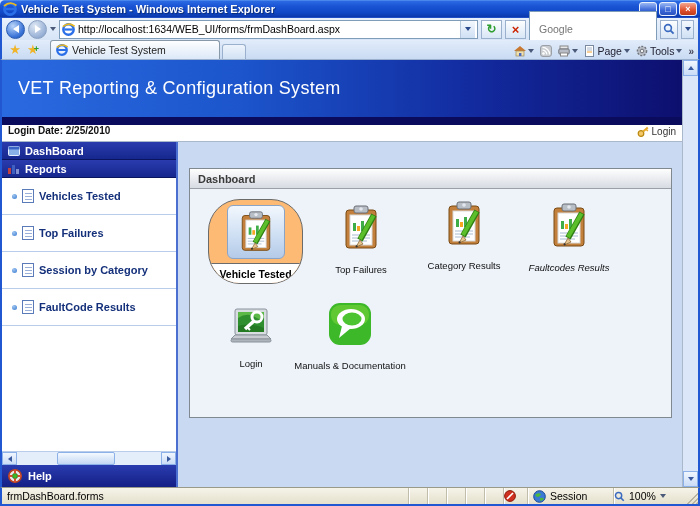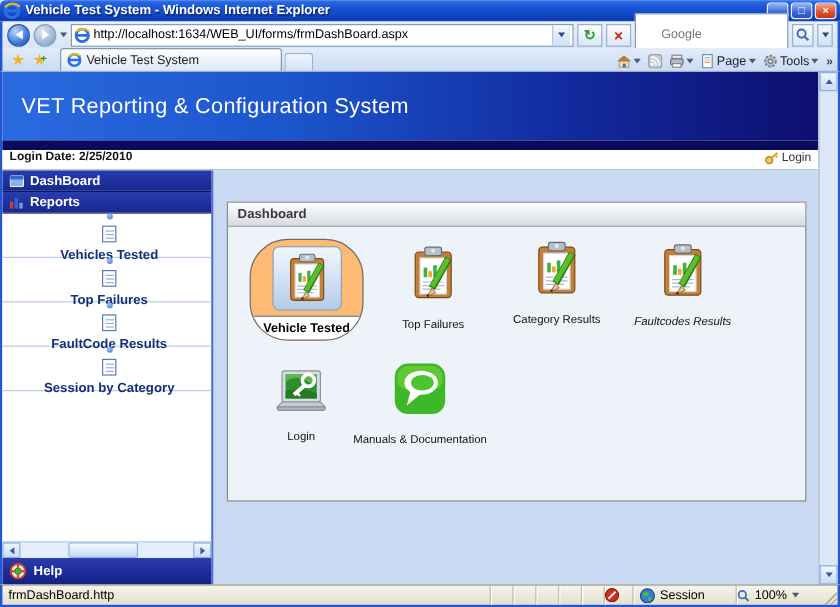--- a/index.html
+++ b/index.html
@@ -51,37 +51,37 @@
   .urlfield input {
     flex:1; border:0; outline:none; font-size:10.5px; color:#000; min-width:0;
     font-family:"Liberation Sans", sans-serif; background:transparent;
   }
   .url-dd { width:15px; height:17px; background:linear-gradient(180deg,#f4f8fd,#cfe0f4); border-left:1px solid #b8c8dc; display:flex; align-items:center; justify-content:center; }
   .sqbtn { width:21px; height:19px; border:1px solid #9ab0cc; background:linear-gradient(180deg,#fdfefe,#d8e6f6); display:flex; align-items:center; justify-content:center; font-size:11px; font-weight:bold; }
   .refresh-glyph { color:#2e9e2e; font-size:12px; font-weight:bold; }
   .stop-glyph { color:#cc2200; font-size:13px; font-weight:bold; }
   .searchbox {
     width:128px; height:36px; background:#fff; border:1px solid #7f9db9;
-    display:flex; align-items:center; padding:0 21px;
+    display:flex; padding:0 9px;
   }
   .searchbox input { flex:1; border:0; outline:none; font-size:10.5px; color:#999; min-width:0; font-family:"Liberation Sans", sans-serif; }
   .search-dd { width:13px; height:19px; background:linear-gradient(180deg,#f4f8fd,#cfe0f4); border:1px solid #9ab0cc; display:flex; align-items:center; justify-content:center; }
 
   
   .tabbar {
     position:absolute; top:40px; left:0; right:0; height:20px;
     background:linear-gradient(180deg,#e2ecfa,#c9dbf3);
     border-left:2px solid #2157d0; border-right:2px solid #2157d0;
     border-bottom:1px solid #9ab0cc;
     display:flex; align-items:flex-end; padding:0 4px;
   }
   .star { color:#f0b428; font-size:13px; line-height:18px; width:18px; text-align:center; }
   .star .plus { color:#2e9e2e; font-size:9px; font-weight:bold; margin-left:-5px; vertical-align:top; }
   .tab {
-    width:185px; height:19px; margin-left:8px;
+    width:170px; height:19px; margin-left:8px;
     background:linear-gradient(180deg,#fdfefe,#dce8f8);
     border:1px solid #8899aa; border-bottom:0; border-radius:3px 3px 0 0;
     display:flex; align-items:center; gap:4px; padding:0 5px; font-size:10.5px; color:#222;
   }
   .tabstub { width:24px; height:15px; margin-left:2px; background:linear-gradient(180deg,#eef4fc,#d2e2f4); border:1px solid #9ab0cc; border-bottom:0; border-radius:3px 3px 0 0; }
   .cmd-right { margin-left:auto; display:flex; align-items:center; gap:6px; padding-bottom:2px; font-size:10.5px; color:#223; }
   .cmd-item { display:flex; align-items:center; gap:2px; }
   .chev2 { font-size:10px; color:#445; font-weight:bold; }
 
   
@@ -111,21 +111,21 @@
   .sidebar { width:176px; background:#fff; border-right:2px solid #4a6fd0; display:flex; flex-direction:column; }
   .nav-header {
     height:18px; background:linear-gradient(180deg,#2a3cae,#16278e);
     color:#fff; font-size:11px; font-weight:bold;
     display:flex; align-items:center; gap:5px; padding:0 6px;
     border-bottom:1px solid #0a1560;
   }
   .nav-item {
     height:37px; border-bottom:1px solid #b9cce9;
     display:flex; align-items:center; gap:5px; padding:0 6px 0 10px;
-    font-size:11px; font-weight:bold; color:#14307a;flex-direction:column;
+    font-size:11px; font-weight:bold; color:#14307a;
   }
   .bullet { width:5px; height:5px; border-radius:50%; background:radial-gradient(circle at 35% 30%,#9cc4f0,#3a7ad0); flex:none; }
   .doc-ic { width:12px; height:14px; background:#fff; border:1px solid #5a7ab8; position:relative; flex:none; }
   .doc-ic::before { content:""; position:absolute; left:2px; top:3px; width:7px; height:1px; background:#9ab0d8; box-shadow:0 3px #9ab0d8, 0 6px #9ab0d8; }
   .sb-spacer { flex:1; }
   .hscroll { height:14px; display:flex; border-top:1px solid #b9cce9; background:#e4edfa; }
   .scroll-btn { width:15px; height:100%; background:linear-gradient(180deg,#f0f6fe,#cadcf6); border:1px solid #8cb0e8; display:flex; align-items:center; justify-content:center; }
   .hthumb { width:58px; margin-left:40px; background:linear-gradient(180deg,#f4f9ff,#c4d8f4); border:1px solid #8cb0e8; border-radius:2px; }
   .tri-l { border-top:3px solid transparent; border-bottom:3px solid transparent; border-right:4px solid #3a5aa0; }
   .tri-r { border-top:3px solid transparent; border-bottom:3px solid transparent; border-left:4px solid #3a5aa0; }
@@ -431,26 +431,26 @@
             <span>Vehicles Tested</span>
           </div>
           <div class="nav-item">
             <span class="bullet"></span>
             <span class="doc-ic"></span>
             <span>Top Failures</span>
           </div>
           <div class="nav-item">
             <span class="bullet"></span>
             <span class="doc-ic"></span>
-            <span>FaultCode Results</span>
+            <span>Session by Category</span>
           </div>
           <div class="nav-item">
             <span class="bullet"></span>
             <span class="doc-ic"></span>
-            <span>Session by Category</span>
+            <span>FaultCode Results</span>
           </div>
           <div class="sb-spacer"></div>
           <div class="hscroll">
             <span class="scroll-btn">
                 <span class="tri tri-l"></span>
               </span>
             <span class="hthumb"></span>
             <span class="scroll-btn" style="margin-left:auto">
                 <span class="tri tri-r"></span>
               </span>
@@ -527,21 +527,21 @@
           <span class="tri tri-u"></span>
         </span>
       <span class="vtrack"></span>
       <span class="scroll-btn">
           <span class="tri tri-d"></span>
         </span>
     </div>
   </div>
 
   <div class="statusbar">
-    <span class="sb-doc">frmDashBoard.http</span>
+    <span class="sb-doc">frmDashBoard.forms</span>
     <span class="sb-pane sb-empty"></span>
     <span class="sb-pane sb-empty"></span>
     <span class="sb-pane sb-empty"></span>
     <span class="sb-pane sb-empty"></span>
     <span class="sb-pane sb-empty"></span>
     <span class="sb-pane" style="width:24px">
       <svg width="12" height="12" viewBox="0 0 12 12">
           <use href="#red-badge"></use>
         </svg>
     </span>

